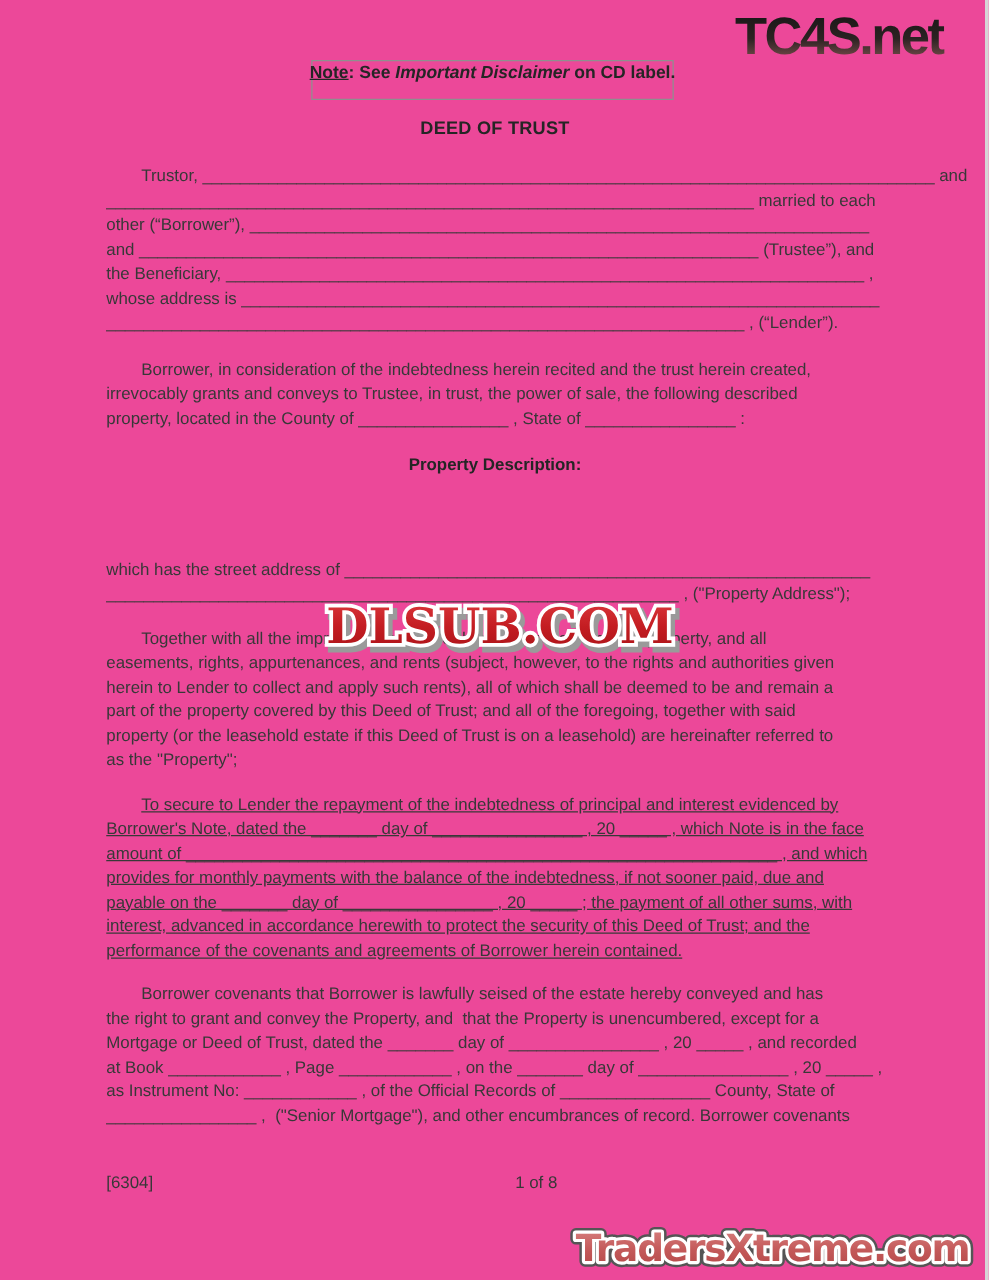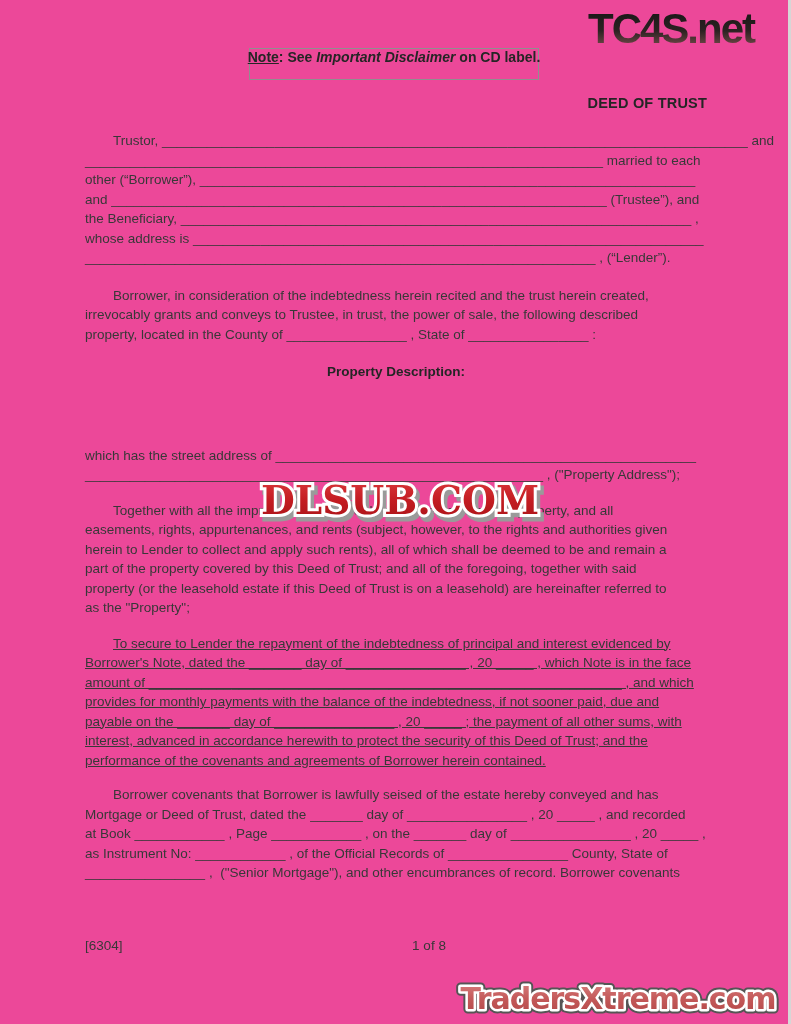--- a/index.html
+++ b/index.html
@@ -15,21 +15,21 @@
   
   .note-box {
     position:absolute; left:249px; top:48px; width:288px; height:30px;
     border:1px solid #8f8f8f; display:flex; align-items:flex-start; justify-content:center;
     font-size:14px; font-weight:bold; color:#252525; white-space:pre;
   }
   .note-label { text-decoration:underline; }
   .note-em { font-style:italic; }
 
   .doc-title {
-    position:absolute; top:95px; left:85px; width:622px; text-align:right;
+    position:absolute; top:95px; left:85px; width:622px; text-align:center;
     font-weight:bold; font-size:14.5px; letter-spacing:0.2px; color:#252525;
   }
 
   .doc-body { position:absolute; top:131px; left:85px; width:645px; }
   .doc-line { white-space:pre; font-size:13.5px; line-height:19.5px; }
   .para.indent-first .doc-line:first-child { text-indent:28px; }
   .mb15 { margin-bottom:15px;text-decoration:underline; } .mb16 { margin-bottom:16px; } .mb18 { margin-bottom:18px; }
 
   .prop-heading {
     width:622px; text-align:center; font-weight:bold; font-size:13.5px;
@@ -105,20 +105,21 @@
         <div class="doc-line">Borrower's Note, dated the _______ day of ________________ , 20 _____ , which Note is in the face</div>
         <div class="doc-line">amount of _______________________________________________________________ , and which</div>
         <div class="doc-line">provides for monthly payments with the balance of the indebtedness, if not sooner paid, due and</div>
         <div class="doc-line">payable on the _______ day of ________________ , 20 _____ ; the payment of all other sums, with</div>
         <div class="doc-line">interest, advanced in accordance herewith to protect the security of this Deed of Trust; and the</div>
         <div class="doc-line">performance of the covenants and agreements of Borrower herein contained.</div>
       </div>
 
     <div class="para indent-first">
         <div class="doc-line">Borrower covenants that Borrower is lawfully seised of the estate hereby conveyed and has</div>
+        <div class="doc-line">the right to grant and convey the Property, and  that the Property is unencumbered, except for a</div>
         <div class="doc-line">Mortgage or Deed of Trust, dated the _______ day of ________________ , 20 _____ , and recorded</div>
         <div class="doc-line">at Book ____________ , Page ____________ , on the _______ day of ________________ , 20 _____ ,</div>
         <div class="doc-line">as Instrument No: ____________ , of the Official Records of ________________ County, State of</div>
         <div class="doc-line">________________ ,  ("Senior Mortgage"), and other encumbrances of record. Borrower covenants</div>
       </div>
   </div>
 
   <div class="wm-center">
     <svg width="304" height="64" viewBox="0 0 304 64">
       <defs>

